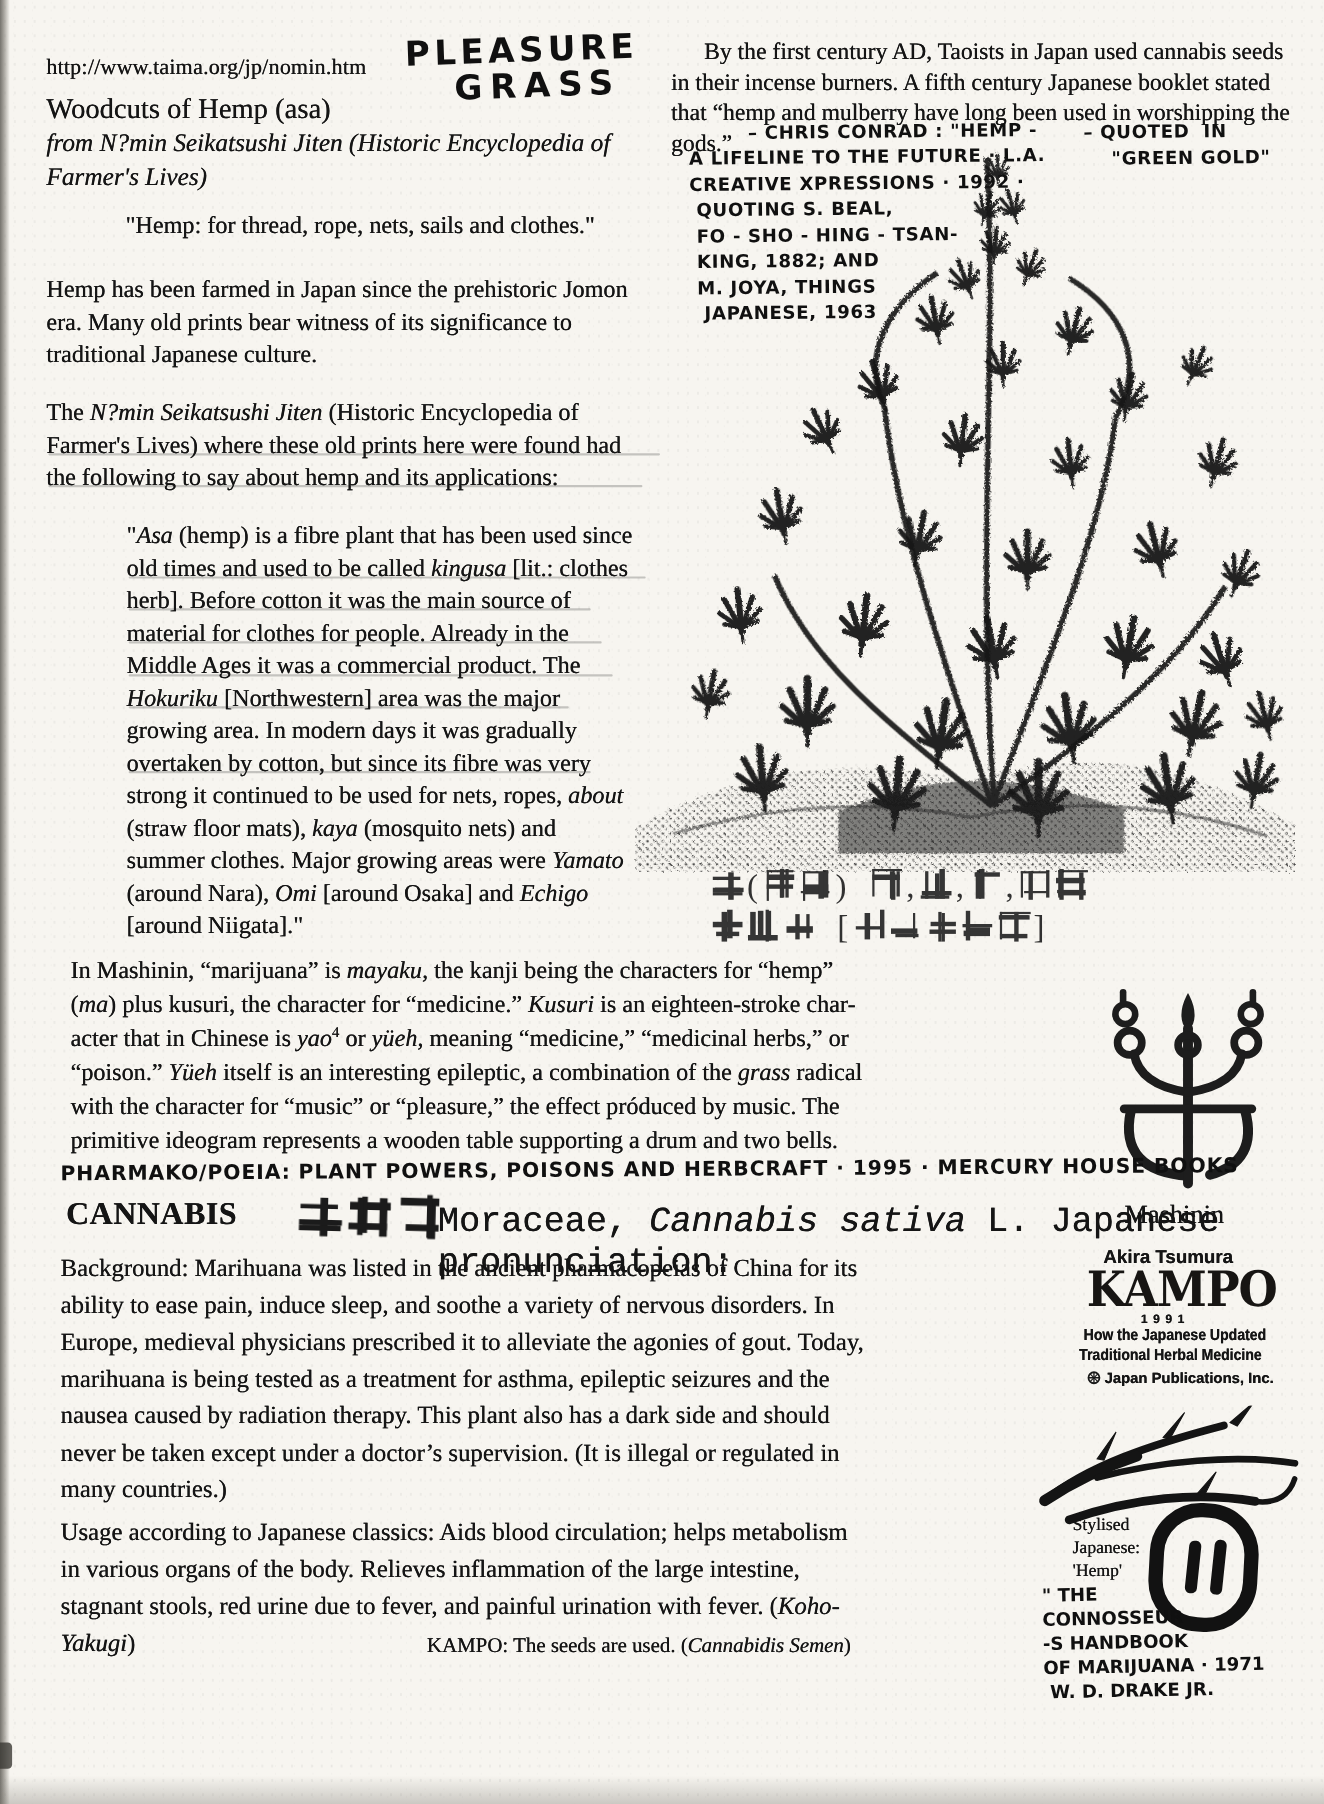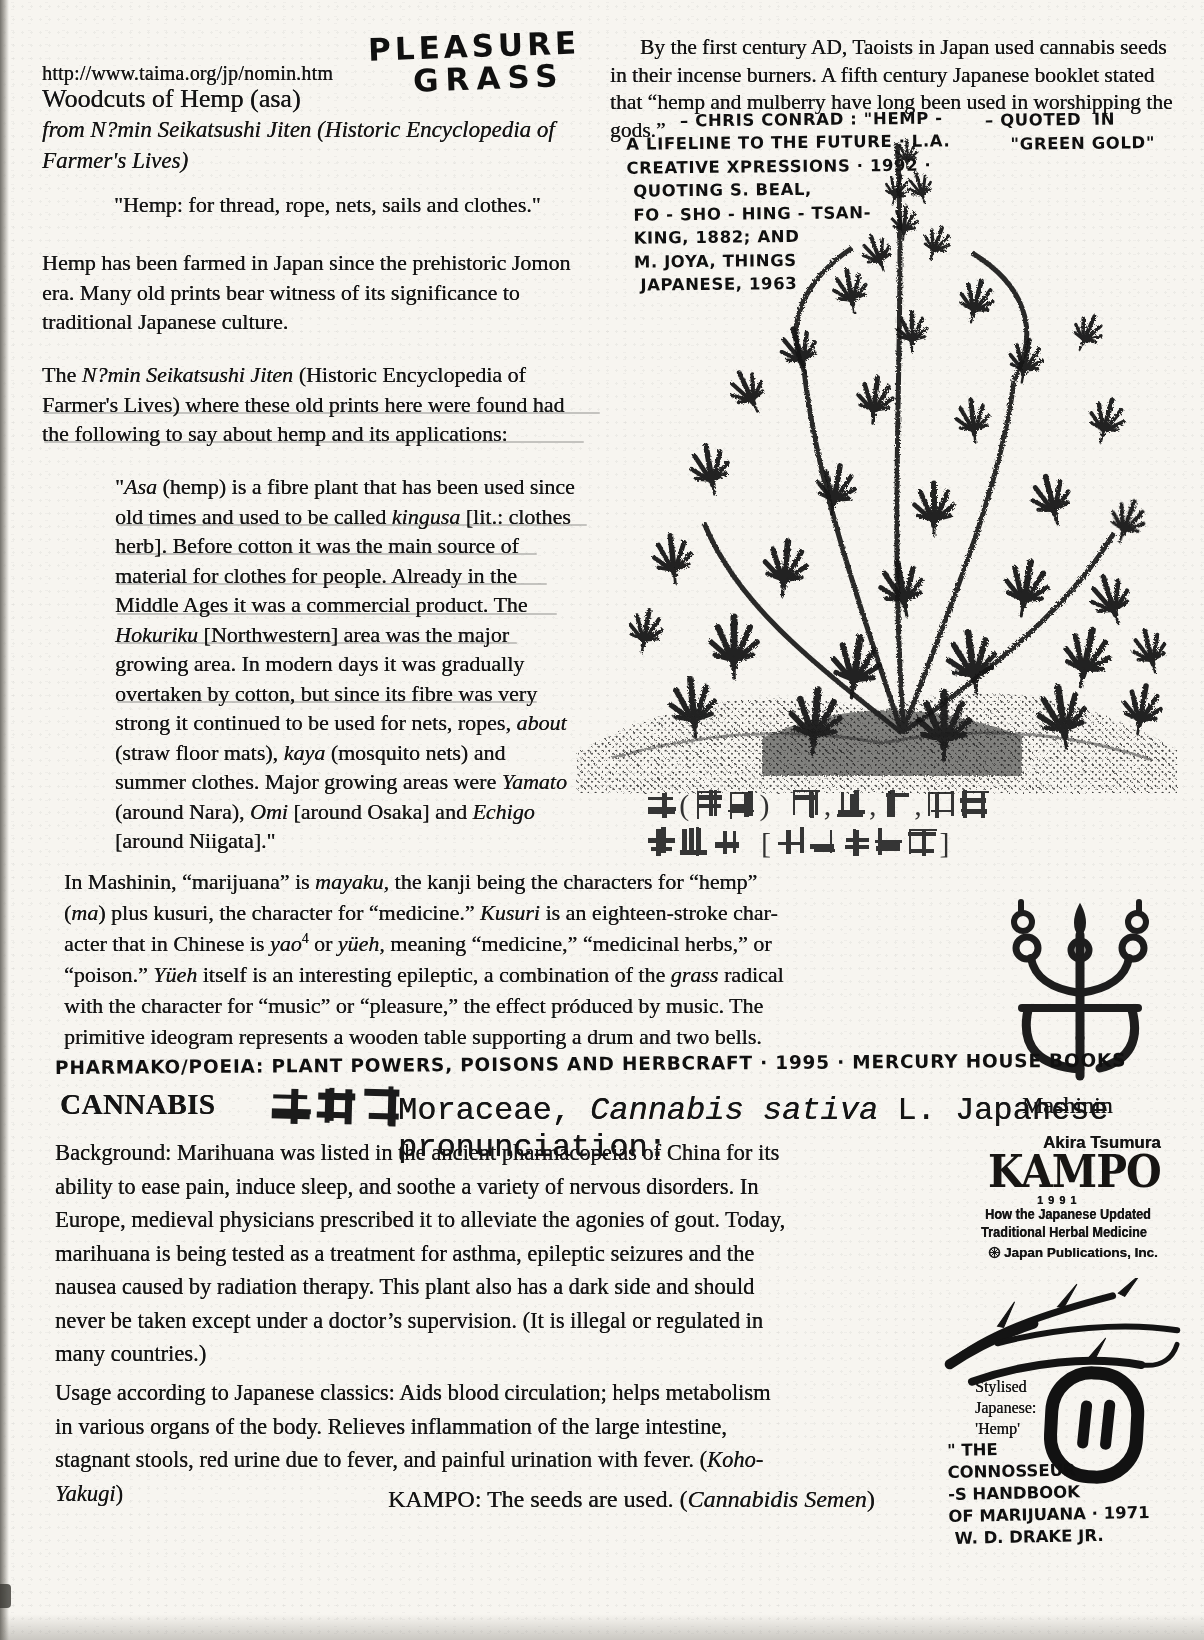--- a/index.html
+++ b/index.html
@@ -37,53 +37,53 @@
   .subtitle{font-size:23px; font-style:italic; line-height:31px;}
   .pullquote{font-size:22px;}
   .bodytext{font-size:22px; line-height:29.5px;}
   .toppara{font-size:21.5px; line-height:27.5px; text-indent:30px;}
   .midpara{font-size:22px; line-height:31px;}
   .bigpara{font-size:22.5px; line-height:33.5px;}
   .handnote{font-size:16.5px; line-height:23.5px; letter-spacing:.6px; transform:rotate(-.6deg);}
   .pharmako{font-size:18.5px; letter-spacing:.8px; transform:rotate(-.4deg);}
   .cannabis-word{font-size:29px; font-weight:bold; letter-spacing:.5px;}
   .headline-rest{font-size:32px;font-family:Liberation Mono, monospace;}
-  .kampo-line{font-size:24px;}
+  .kampo-line{font-size:19px;}
 
   
   .kanji-sim{display:inline-block; filter:blur(.35px);}
   .k-glyph{position:relative; display:inline-block; width:.95em; height:.98em; margin:0 .07em; vertical-align:baseline; top:.1em;}
   .k-glyph i{position:absolute; background:#1b1b1b; display:block;}
   .k-glyph i.frag{background:transparent; border:0 solid #1b1b1b;}
   .k-punct{font-family:"Liberation Serif",serif; margin:0 .05em;}
   .k-sp{display:inline-block; width:.55em;}
   .k-md{font-size:30px; letter-spacing:2px; opacity:.88;}
   .k-lg{font-size:42px; transform:rotate(1.5deg);}
 
   .kampo-logo{font-family:"DejaVu Serif", serif; font-weight:bold; font-size:41px; letter-spacing:-1px; transform:scaleY(1.08); color:#171513;}
-  .akira{font-family:"Liberation Sans",sans-serif; font-weight:bold; font-size:17px; letter-spacing:0;margin-left:40px;}
+  .akira{font-family:"Liberation Sans",sans-serif; font-weight:bold; font-size:17px; letter-spacing:0;}
   .year1991{font-family:"Liberation Sans",sans-serif; font-weight:bold; font-size:11px; letter-spacing:5px;}
   .tagline{font-family:"Liberation Sans",sans-serif; font-weight:bold; font-size:14.5px; transform:scaleX(.88); transform-origin:left; white-space:nowrap;}
   .publisher{font-family:"Liberation Sans",sans-serif; font-weight:bold; font-size:13.5px;}
   .stylised-cap{font-size:16px; line-height:21px;}
   .connoisseur{font-size:16.5px; line-height:22px; transform:rotate(-1.2deg);}
   .mashinin{font-size:24px;}
 
   .scanline{position:absolute; height:2px; background:rgba(20,20,20,.22); border-radius:1px;}
 </style>
 </head>
 <body>
 
 <div class="paper">
 
   <div class="edge-left"></div>
   <div class="edge-nub"></div>
   <div class="edge-bottom"></div>
 
-  <div class="abs serif url ink" style="left:42px; top:62px;">http://www.taima.org/jp/nomin.htm</div>
+  <div class="abs serif url ink" style="left:42px; top:50px;">http://www.taima.org/jp/nomin.htm</div>
   <div class="abs hand stamp" style="left:368px; top:28px;">PLEASURE</div>
   <div class="abs hand stamp" style="left:413px; top:60px; letter-spacing:7px;">GRASS</div>
   <div class="abs serif title ink" style="left:42px; top:84px;">Woodcuts of Hemp (asa)</div>
   <div class="abs serif subtitle ink pre" style="left:42px; top:114px; width:580px;">from N?min Seikatsushi Jiten (Historic Encyclopedia of
 Farmer's Lives)</div>
   <div class="abs serif pullquote ink" style="left:114px; top:192px;">"Hemp: for thread, rope, nets, sails and clothes."</div>
 
   <div class="abs serif toppara ink pre" style="left:610px; top:34px; width:592px;font-family:Liberation Serif, serif;">By the first century AD, Taoists in Japan used cannabis seeds
 in their incense burners.  A fifth century Japanese booklet stated
 that “hemp and mulberry have long been used in worshipping the

